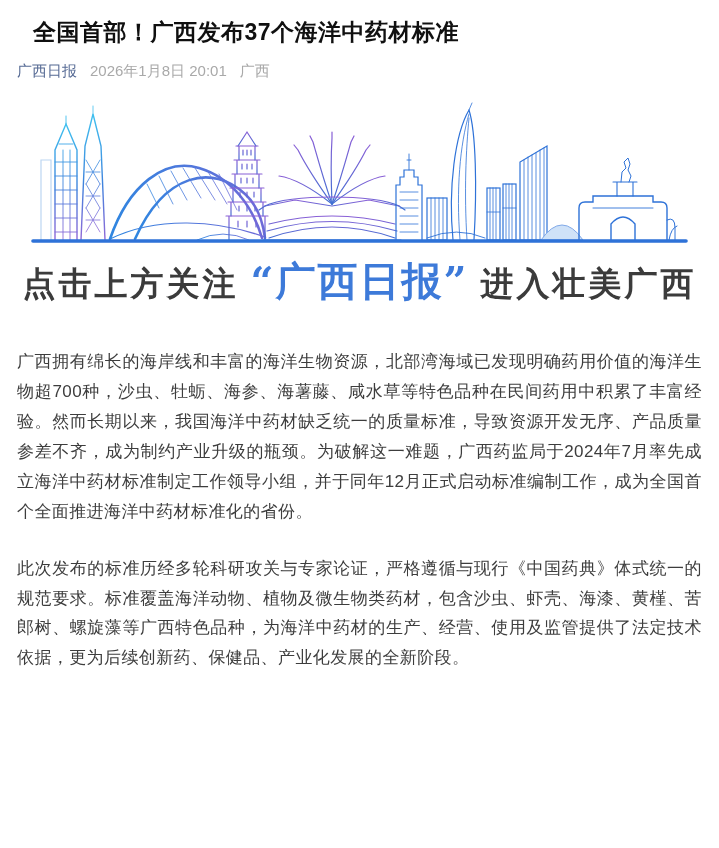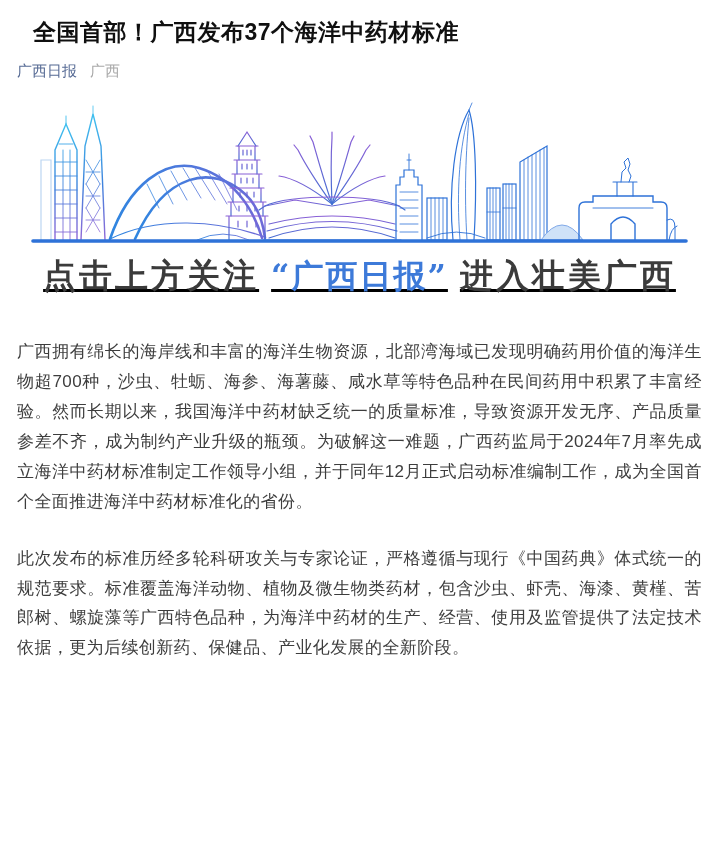--- a/index.html
+++ b/index.html
@@ -27,39 +27,39 @@
     font-size: 15px;
     color: #a9a9a9;
     margin: 0 0 7px;
   }
   .meta .source {
     color: #576b95;
     text-decoration: none;
     cursor: pointer;
   }
 
-  .banner { margin: 0 0 26px; text-decoration: underline; }
+  .banner { margin: 0 0 26px; }
   .banner svg { display: block; }
   .caption {
     display: flex;
     justify-content: center;
     align-items: baseline;
     gap: 12px;
     font-family: "DejaVu Serif", serif;
     font-weight: 700;
     padding: 6px 0 12px;
     white-space: nowrap;
   }
   .cap-dark {
     font-size: 33px;
     color: #3b3b3b;
     letter-spacing: 3px;
   }
   .cap-blue {
-    font-size: 32px;
+    font-size: 40px;
     color: #3d7ad9;
     letter-spacing: 2px;
   }
 
   .body-p {
     font-size: 17px;
     color: #3d3d3d;
     line-height: 1.76;
     letter-spacing: 0.4px;
     text-align: justify;
@@ -73,20 +73,21 @@
 </style>
 </head>
 <body>
 
 <div class="article">
 
   <h1 class="title">全国首部！广西发布37个海洋中药材标准</h1>
 
   <div class="meta">
     <a class="source">广西日报</a>
+    <span>2026年1月8日 20:01</span>
     <span>广西</span>
   </div>
 
   <figure class="banner">
     <svg width="685" height="160" viewBox="0 0 685 160" aria-hidden="true">
       <defs>
         <linearGradient id="gL" x1="0" y1="0" x2="0" y2="1">
           <stop offset="0" stop-color="#3fc0ef"></stop>
           <stop offset="0.55" stop-color="#3f84dd"></stop>
           <stop offset="1" stop-color="#9169d8"></stop>

